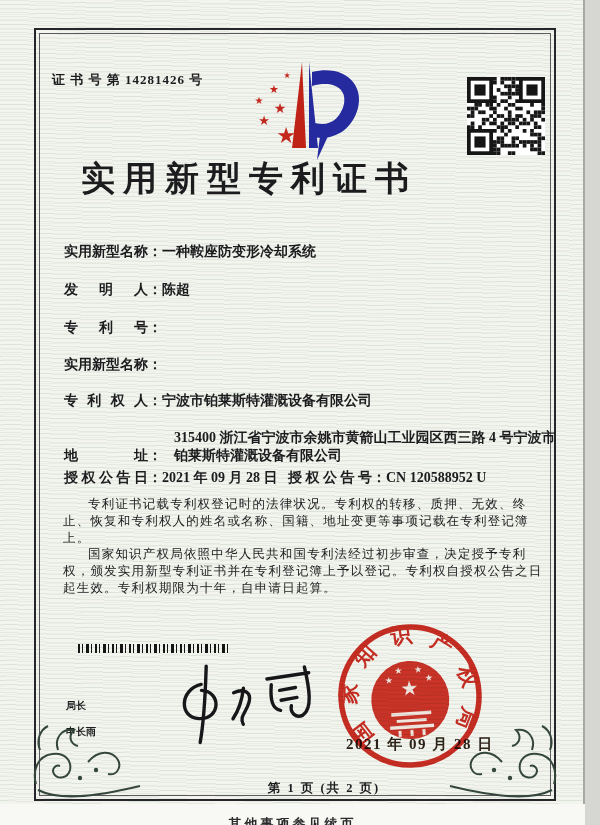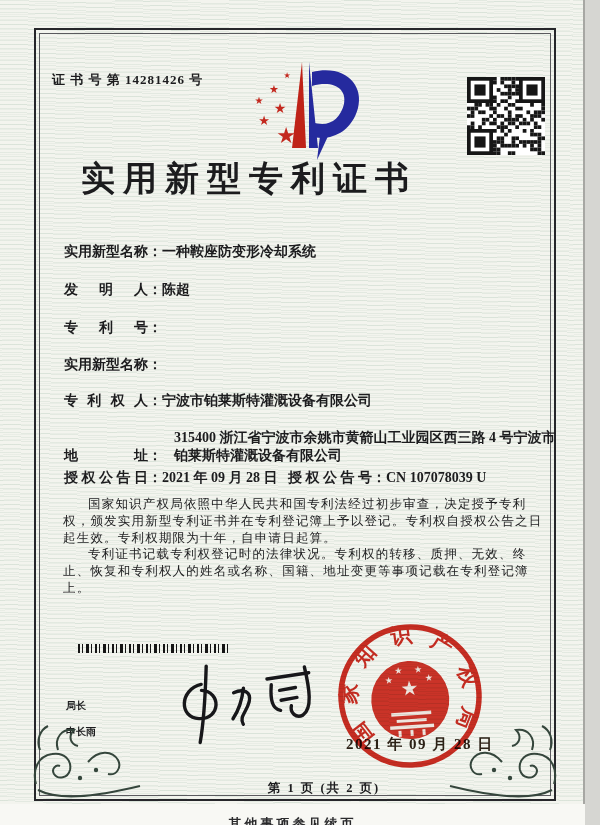--- a/index.html
+++ b/index.html
@@ -278,26 +278,26 @@
     <span class="colon">：</span>
     <span class="val addr">315400 浙江省宁波市余姚市黄箭山工业园区西三路 4 号宁波市铂莱斯特灌溉设备有限公司</span>
   </div>
 
   <div class="row" style="top:469px">
     <span class="lab">授权公告日</span>
     <span class="colon">：</span>
     <span class="val w126">2021 年 09 月 28 日</span>
     <span class="lab">授权公告号</span>
     <span class="colon">：</span>
-    <span class="val">CN 107078039 U</span>
+    <span class="val">CN 120588952 U</span>
   </div>
 
   <div class="body-text">
+    <p>专利证书记载专利权登记时的法律状况。专利权的转移、质押、无效、终止、恢复和专利权人的姓名或名称、国籍、地址变更等事项记载在专利登记簿上。</p>
     <p>国家知识产权局依照中华人民共和国专利法经过初步审查，决定授予专利权，颁发实用新型专利证书并在专利登记簿上予以登记。专利权自授权公告之日起生效。专利权期限为十年，自申请日起算。</p>
-    <p>专利证书记载专利权登记时的法律状况。专利权的转移、质押、无效、终止、恢复和专利权人的姓名或名称、国籍、地址变更等事项记载在专利登记簿上。</p>
   </div>
 
   <div class="barcode"></div>
 
   <div class="signer">
     <div>局长</div>
     <div>申长雨</div>
   </div>
 
   <svg class="signature" width="160" height="95" viewBox="0 0 160 95">

